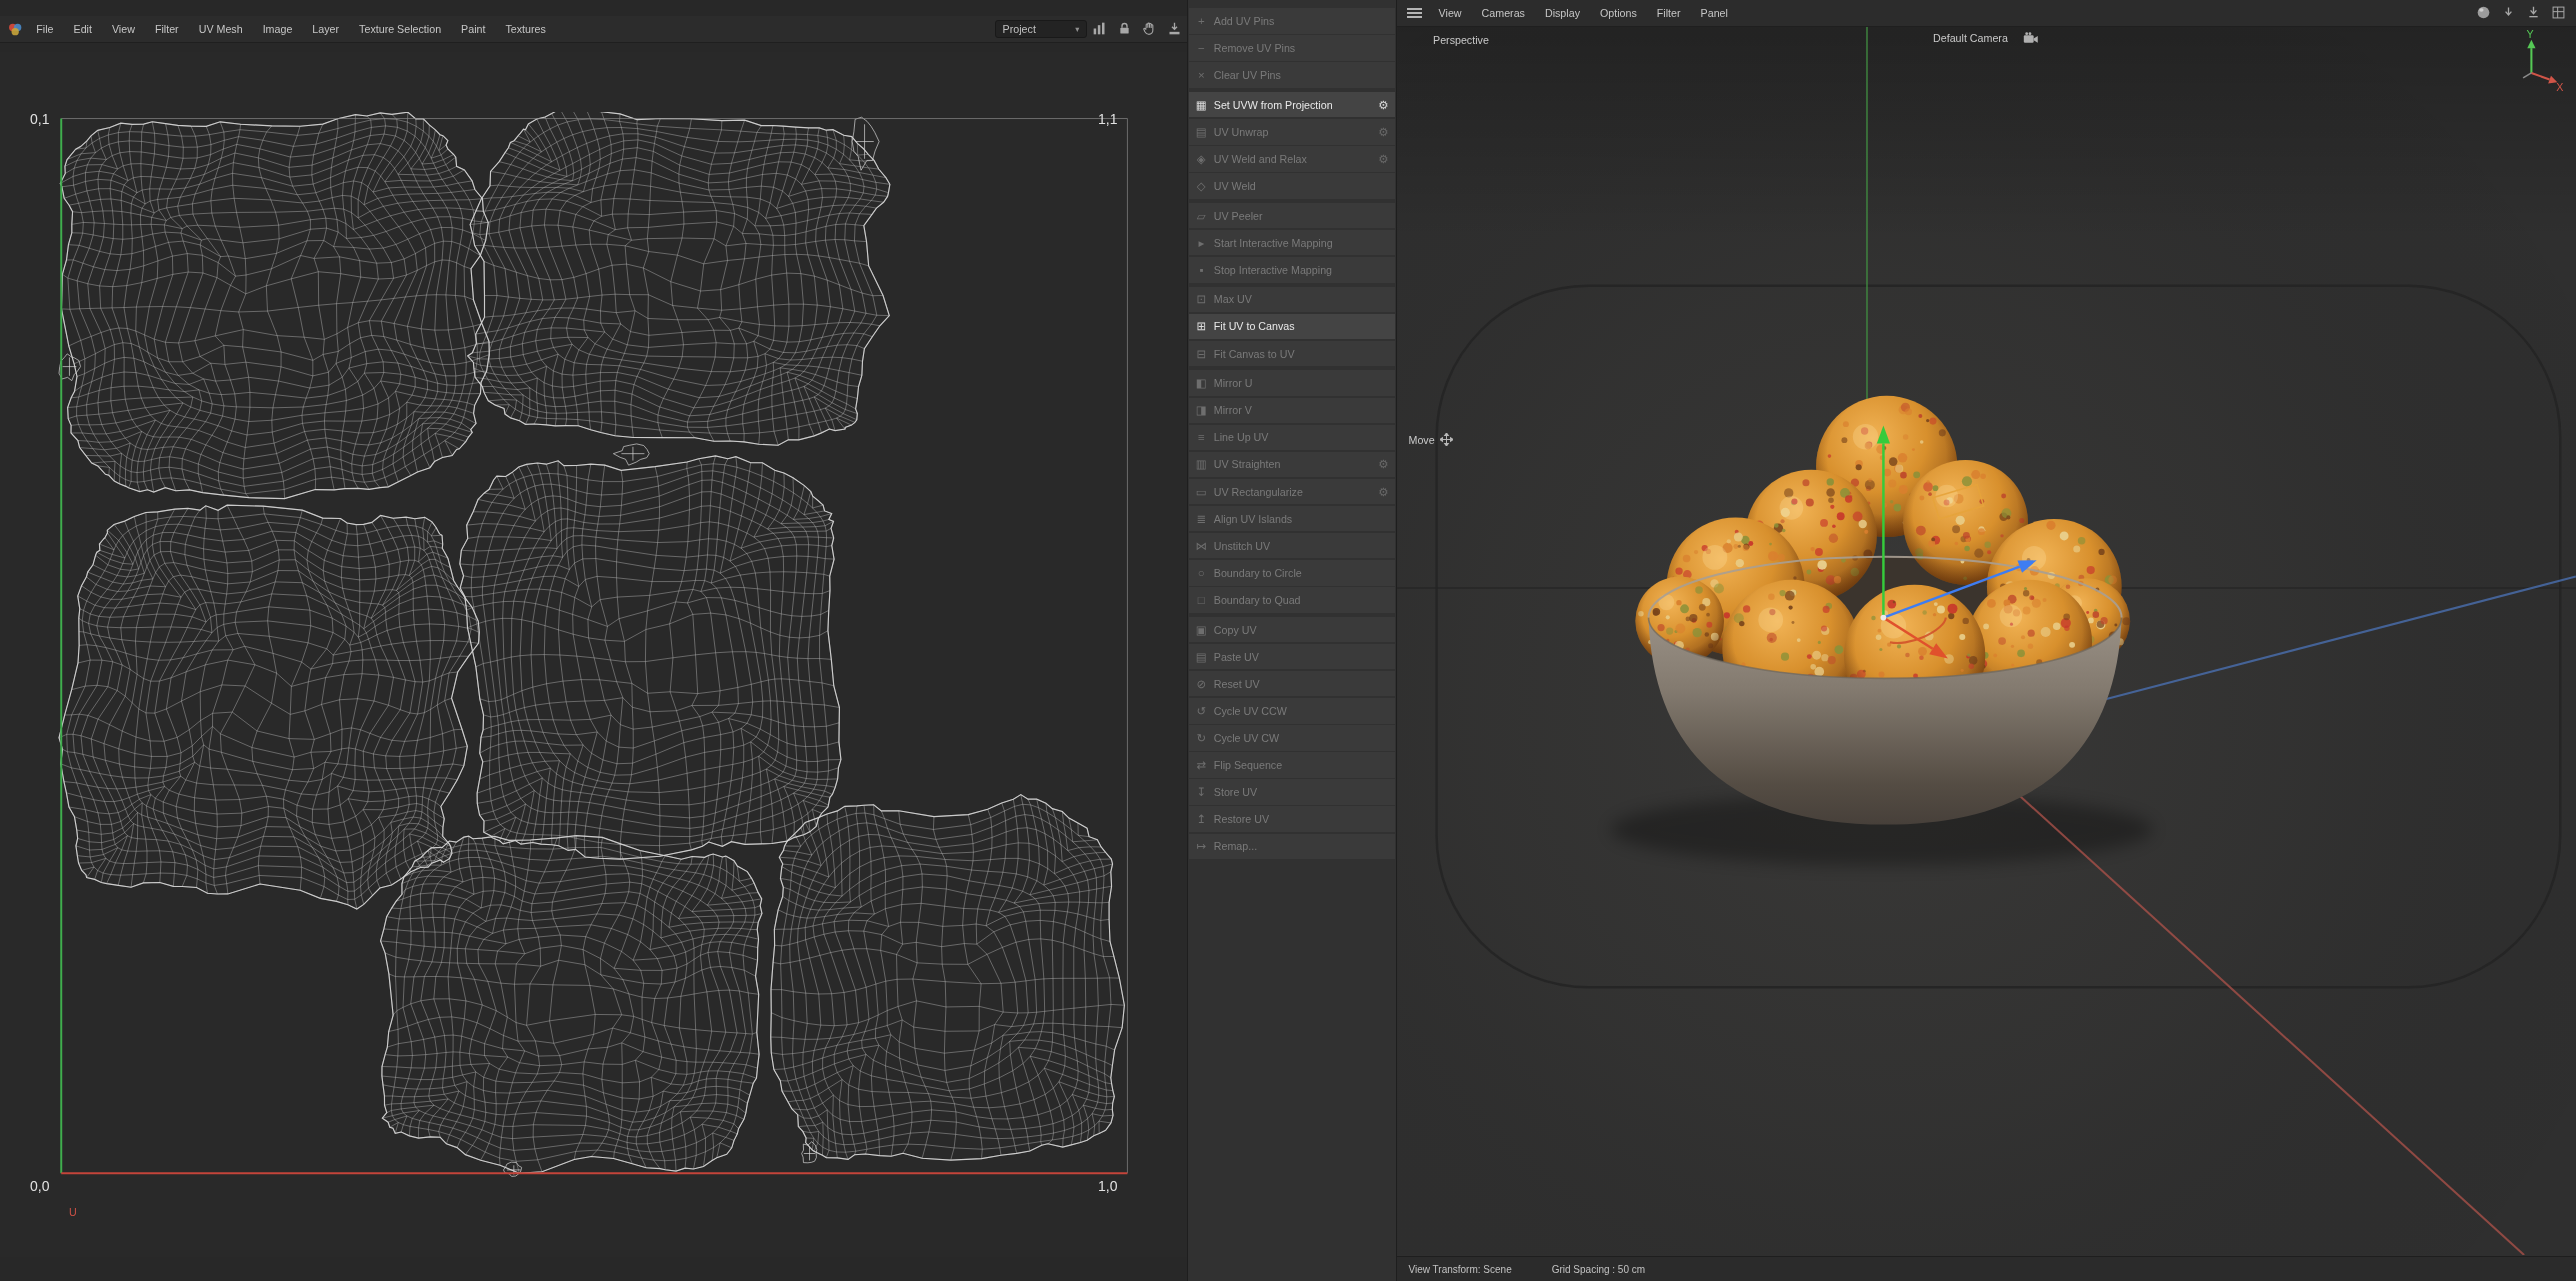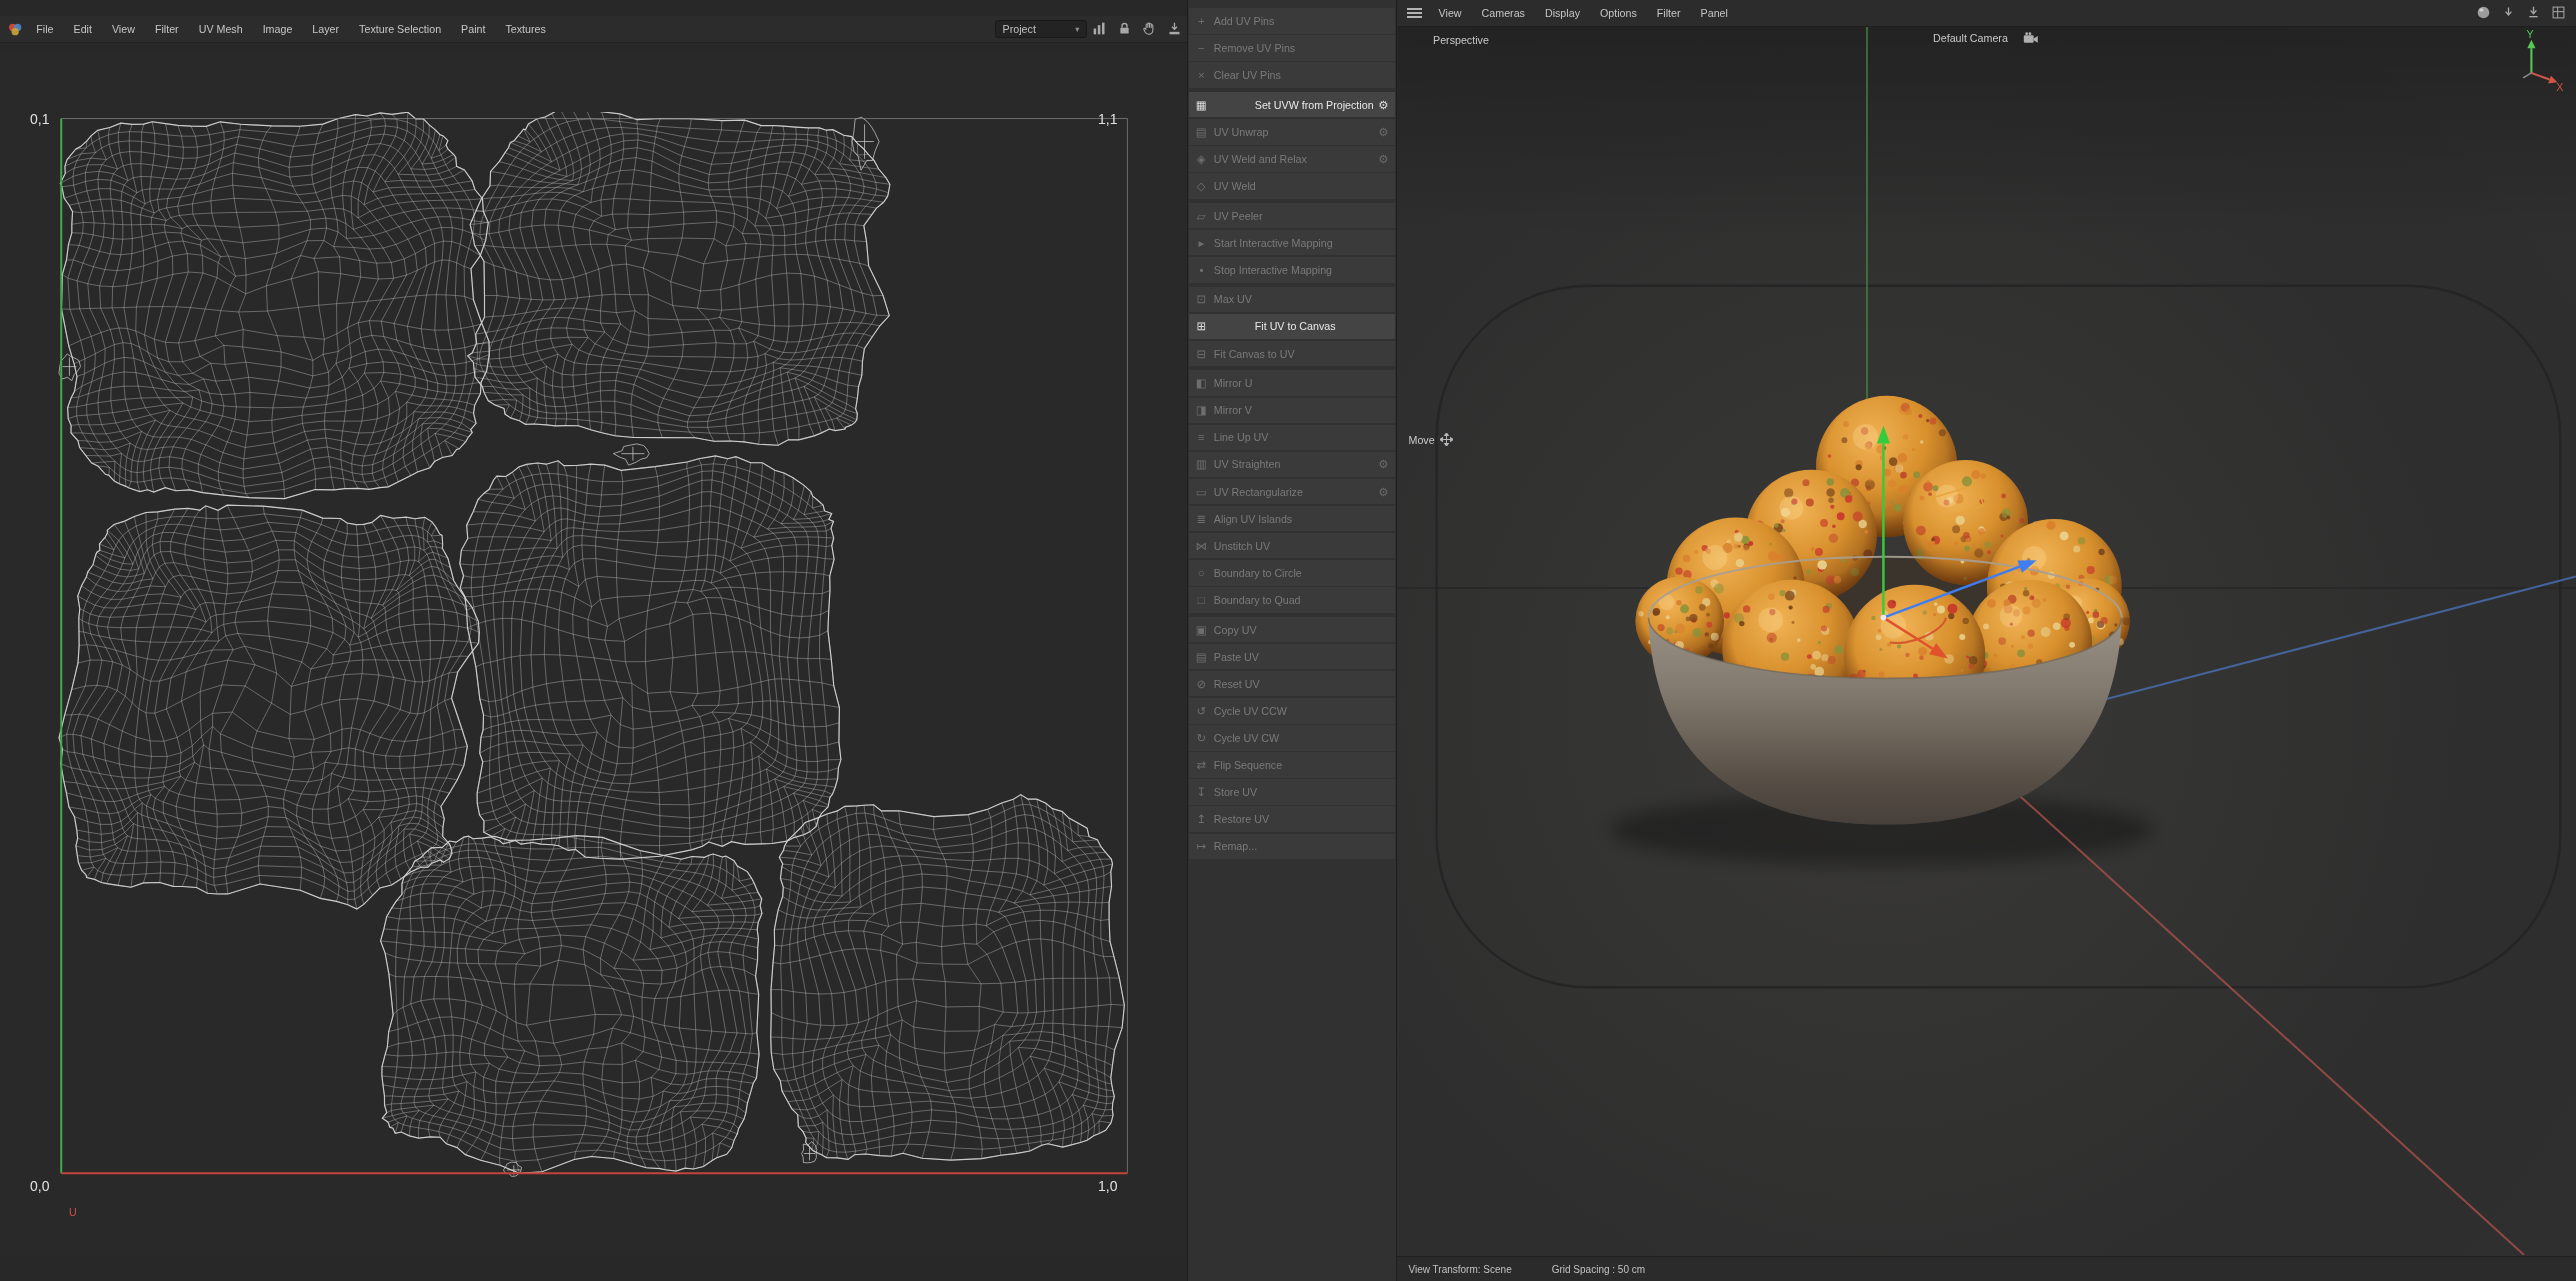--- a/index.html
+++ b/index.html
@@ -32,21 +32,21 @@
   
   #command-panel{position:absolute;left:1187px;top:0;width:210px;height:1281px;background:#313131;
                  border-left:0.8px solid #1e1e1e;border-right:0.8px solid #1e1e1e;box-sizing:border-box;}
   #command-list{padding-top:8.2px;}
   .cmd-group{margin-bottom:4.1px;}
   .cmd-row{height:25.5px;margin:0 0.8px 1.6px 0.8px;background:#3a3a3a;display:flex;align-items:center;font-size:10.7px;}
   .cmd-row.on{background:#444444;}
   .cmd-icon{width:25px;text-align:center;font-size:11.5px;color:#6e6e6e;flex:none;}
   .on .cmd-icon{color:#dcdcdc;}
   .cmd-label{color:#7a7a7a;white-space:nowrap;}
-  .on .cmd-label{color:#e9e9e9;margin-left:41px;}
+  .on .cmd-label{color:#e9e9e9;}
   .cmd-gear{margin-left:auto;margin-right:6.6px;font-size:11.5px;color:#686868;}
   .on .cmd-gear{color:#dadada;}
   
   #viewport-panel{position:absolute;left:1397px;top:0;width:1179px;height:1281px;background:#2f2f2f;}
   #menubar-right{position:absolute;left:0;top:0;width:1179px;height:27px;background:#2c2c2c;
                  border-bottom:0.8px solid #1f1f1f;display:flex;align-items:center;box-sizing:border-box;}
   .hamb{width:15px;height:10px;margin:0 6.6px 0 10px;display:flex;flex-direction:column;justify-content:space-between;}
   .hamb i{height:1.6px;background:#b5b5b5;display:block;}
   .right-icons{margin-left:auto;display:flex;align-items:center;padding-right:5px;}
   #scene-svg{position:absolute;left:0;top:27px;width:1179px;height:1228px;}

